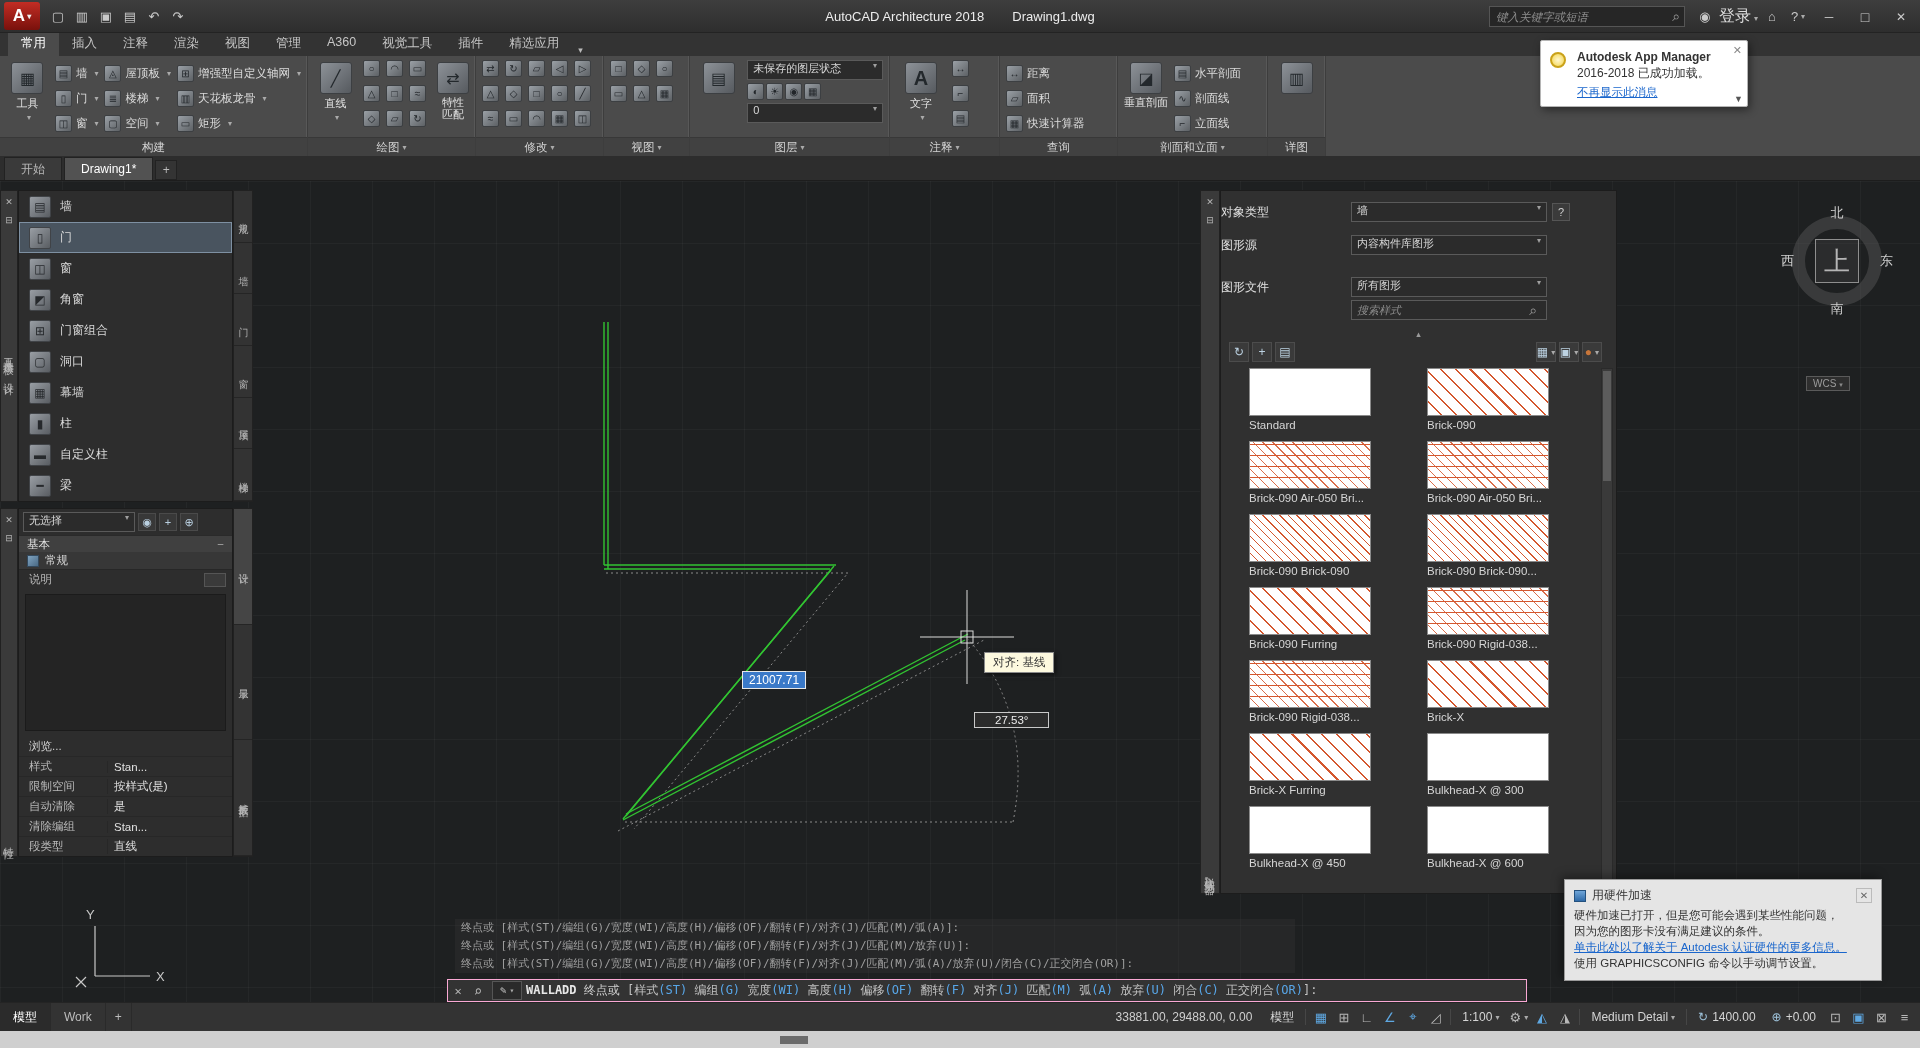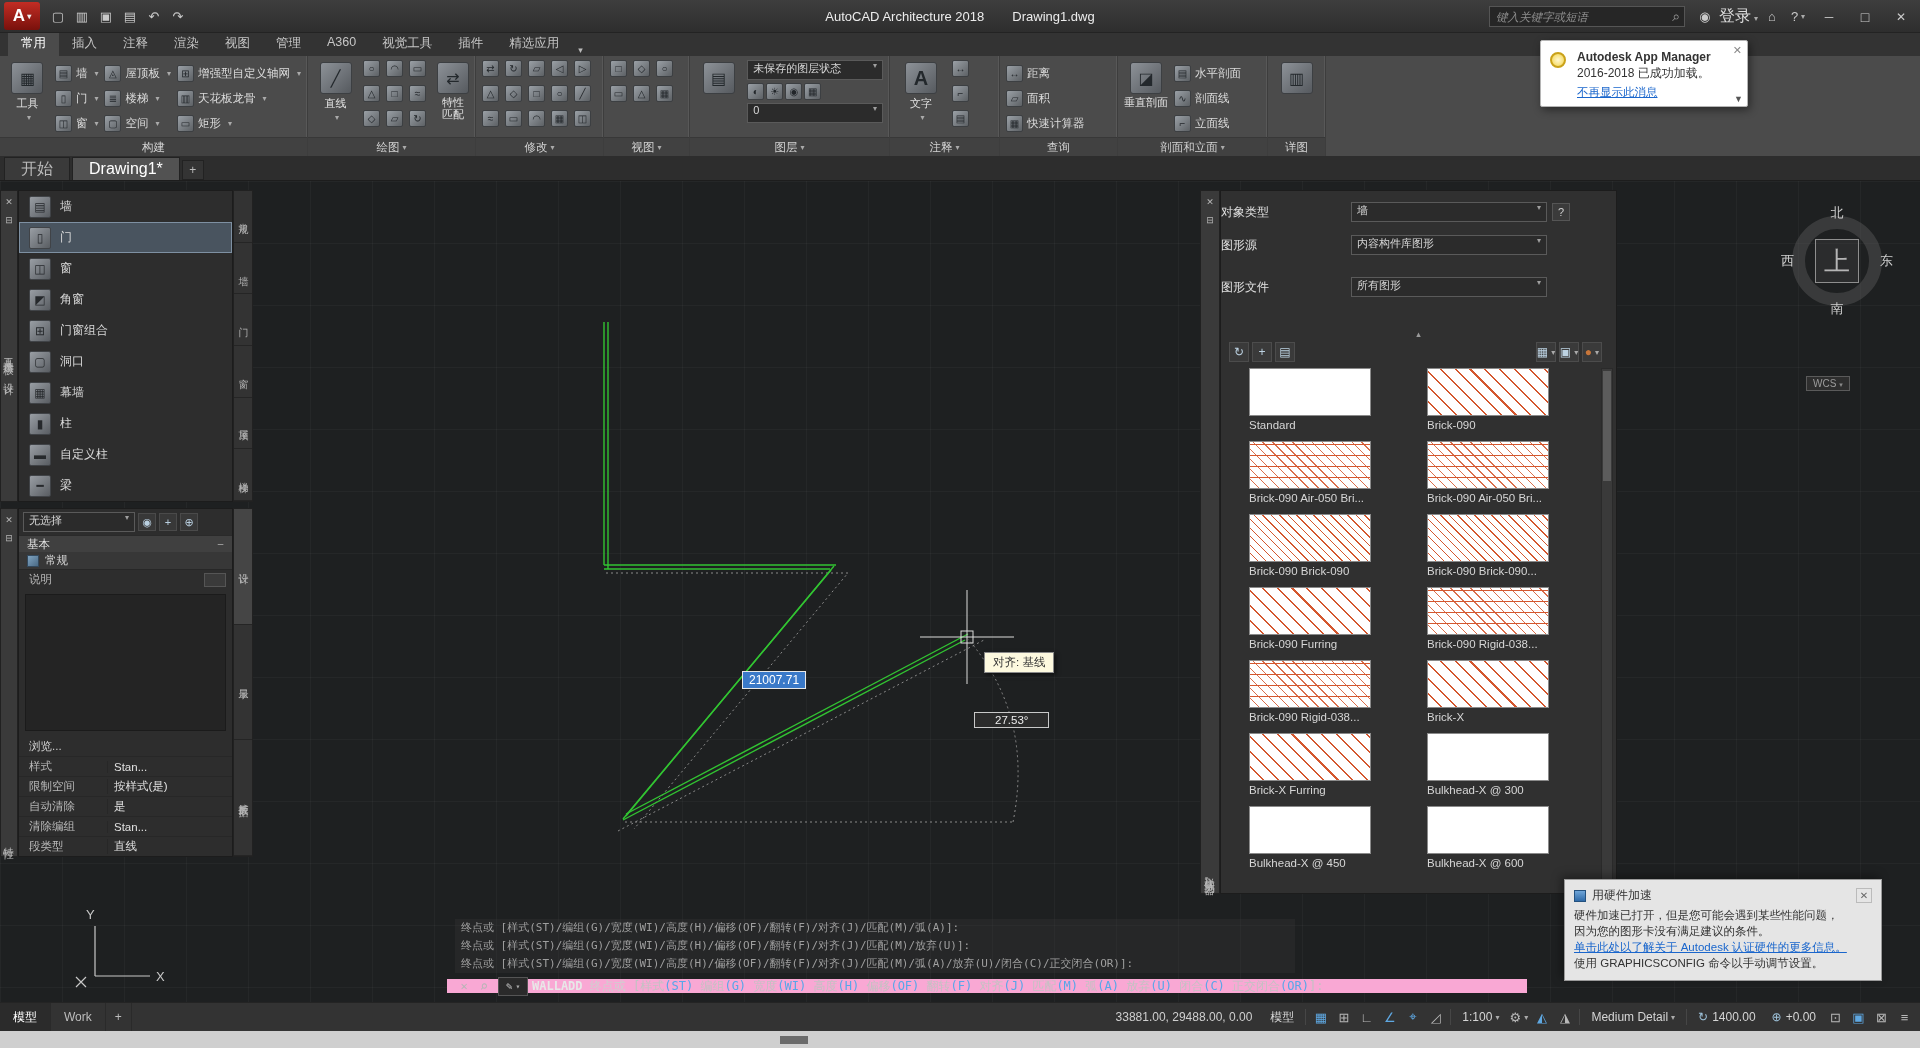--- a/index.html
+++ b/index.html
@@ -44,21 +44,21 @@
 .igrid.c5{grid-template-columns:repeat(5,22px)}
 .igrid.c3{grid-template-columns:repeat(3,22px)}
 .dd{height:20px;background:#2b2b2b;border:1px solid #5a5a5a;color:#d8d8d8;display:flex;align-items:flex-start;padding:0 5px;font-size:11px;white-space:nowrap}
 .dd::after{content:"▾";font-size:8px;color:#9f9f9f;margin-left:auto;padding-left:6px}
 .lay-col{display:flex;flex-direction:column;gap:3px;width:150px}
 .lay-minis{display:flex;gap:2px;align-items:center}
 .stack2{line-height:12px;text-align:center}
 
 
 .ftabs{position:absolute;top:156px;left:0;right:0;height:25px;background:#2d2d2d;display:flex;align-items:flex-end;padding-left:4px;z-index:27;border-bottom:1px solid #1d1d1d}
-.ftab{height:23px;display:flex;align-items:center;padding:0 16px;background:#3a3a3a;border:1px solid #222;border-bottom:none;color:#b9b9b9;font-size:16px;margin-right:2px}
+.ftab{height:23px;display:flex;align-items:center;padding:0 16px;background:#3a3a3a;border:1px solid #222;border-bottom:none;color:#b9b9b9;font-size:12px;margin-right:2px}
 .ftab.active{background:#525252;color:#fff}
 .ftab-plus{width:22px;height:20px;display:flex;align-items:center;justify-content:center;color:#bbb;border:1px solid #222;background:#343434}
 .ftab-plus::after{content:"+"}
 
 
 .workspace{position:absolute;top:181px;left:0;width:1920px;height:821px;background:#1e2021;background-image:linear-gradient(rgba(255,255,255,.030) 1px,transparent 1px),linear-gradient(90deg,rgba(255,255,255,.030) 1px,transparent 1px);background-size:62px 62px;z-index:1}
 .draw-svg{position:absolute;left:0;top:0}
 
 
 .dimbox{position:absolute;left:742px;top:671px;background:#3a79c8;border:1px solid #e8e8e8;color:#fff;font-size:12px;padding:1px 6px;z-index:6}
@@ -73,21 +73,21 @@
 .c-s{left:50%;bottom:-2px;transform:translateX(-50%)}
 .c-w{left:-1px;top:50%;transform:translateY(-50%)}
 .c-e{right:-1px;top:50%;transform:translateY(-50%)}
 .c-center{position:absolute;left:33px;top:33px;width:44px;height:44px;border:1px solid #8e8e8e;background:rgba(70,70,70,.35);display:flex;align-items:center;justify-content:center;font-size:26px;color:#b5b5b5}
 .wcsbox{position:absolute;left:1806px;top:376px;background:rgba(52,52,52,.7);border:1px solid #5a5a5a;color:#9c9c9c;font-size:10px;padding:1px 6px;z-index:5}
 .wcsbox::after{content:"▾";font-size:7px;margin-left:3px;color:#8a8a8a}
 
 
 .cmdhist{position:absolute;left:455px;top:919px;width:840px;z-index:7;background:rgba(55,55,55,.35)}
 .chline{height:18px;line-height:18px;color:#9f9f9f;font-family:"DejaVu Sans Mono",monospace;font-size:11px;white-space:nowrap;overflow:hidden;padding:0 6px}
-.cmdbar{position:absolute;left:447px;top:979px;width:1080px;height:14px;background:#333;border:7px solid #f9a8d4;display:flex;align-items:center;z-index:12;font-family:"DejaVu Sans Mono",monospace;font-size:12px}
+.cmdbar{position:absolute;left:447px;top:979px;width:1080px;height:23px;background:#333;border:1px solid #f9a8d4;display:flex;align-items:center;z-index:12;font-family:"DejaVu Sans Mono",monospace;font-size:12px}
 .cmd-close,.cmd-mag{width:20px;text-align:center;color:#b5b5b5;cursor:default}
 .cmd-close::after{content:"✕"}
 .cmd-mag::after{content:"⌕";font-size:14px}
 .cmd-custom{width:30px;height:19px;background:#2a2a2a;border:1px solid #555;display:flex;align-items:center;justify-content:center;color:#c9c9c9;margin:0 4px}
 .cmd-custom::before{content:"✎";font-size:11px}
 .cmd-text{color:#cfcfcf;white-space:nowrap;overflow:hidden}
 .cmd-text b{color:#e8e8e8;font-weight:bold}
 .opt-code{color:#58a6e8}
 .opt-name{color:#c2c2c2}
 
@@ -684,20 +684,26 @@
       <div class="dd sb-dd">
           <span>内容构件库图形</span>
         </div>
     </div>
     <div class="sb-row" style="top:85px">
       <span class="sb-lab">图形文件</span>
       <div class="dd sb-dd">
           <span>所有图形</span>
         </div>
     </div>
+    <div class="sb-row" style="top:108px">
+      <div class="sb-search">
+        <input placeholder="搜索样式" style="">
+        <span class="mag"></span>
+      </div>
+    </div>
     <div class="sb-collapse" style="top:138px"></div>
     <div class="sb-tools" style="top:150px">
       <span id="sb-tbl" style="display:flex;gap:3px">
           <span class="sb-tico">↻</span>
           <span class="sb-tico">+</span>
           <span class="sb-tico">▤</span>
         </span>
       <span class="sb-sp"></span>
       <span id="sb-tbr" style="display:flex;gap:3px">
           <span class="sb-tico chev">▦</span>

